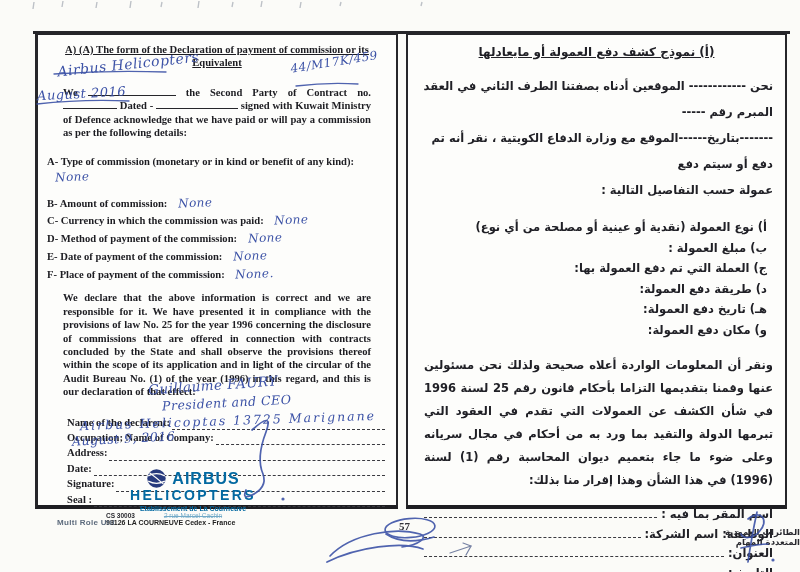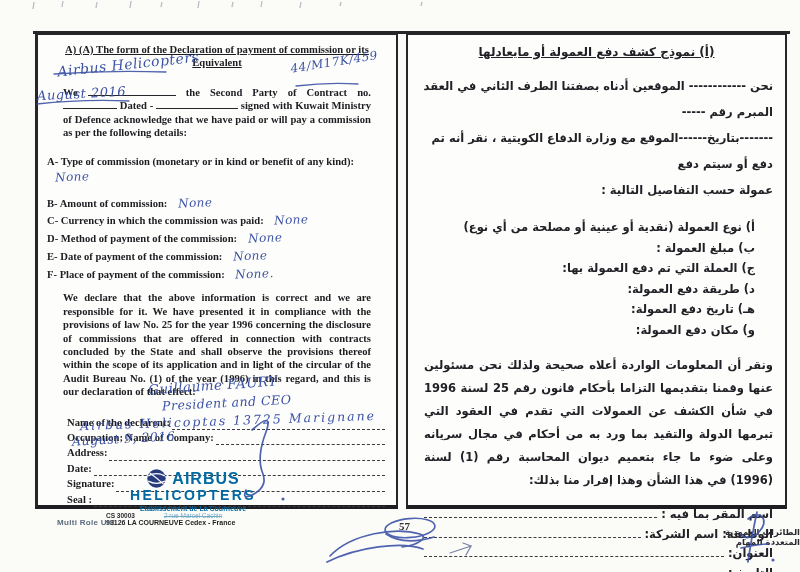--- a/index.html
+++ b/index.html
@@ -73,21 +73,21 @@
            font-family:"Liberation Serif", serif;}
   .ft-ar{left:688px;top:527px;font-size:8.5px;font-weight:bold;color:#2a2a30;direction:rtl;
          font-family:"DejaVu Sans", sans-serif;}
 
   
   .ar{direction:rtl;font-family:"DejaVu Sans", sans-serif;font-weight:bold;
       font-size:11.5px;color:#202026;}
   .ar-heading{text-align:center;font-size:12px;margin:4px 0 14px 0;}
   .ar-heading span{text-decoration:underline;text-align:right;}
   .ar-intro{line-height:26px;text-align:right;margin:0 2px;}
-  .ar-items{margin:14px 20px 0 0;line-height:20.5px;}
+  .ar-items{margin:14px 8px 0 0;line-height:20.5px;}
   .ar-item{text-align:right;}
   .ar-para{margin:14px 2px 0 6px;line-height:23px;text-align:justify;}
   .ar-fields{margin:13px 2px 0 2px;}
   .ar-field{display:flex;align-items:baseline;line-height:19.5px;}
   .ar-field .lbl{white-space:nowrap;}
   .ar-field .fill{flex:1;border-bottom:1.8px dashed #3a3a40;margin:0 4px;height:11px;}
 
   .ink-overlay{position:absolute;left:0;top:0;width:800px;height:572px;pointer-events:none;}
 </style>
 </head>

